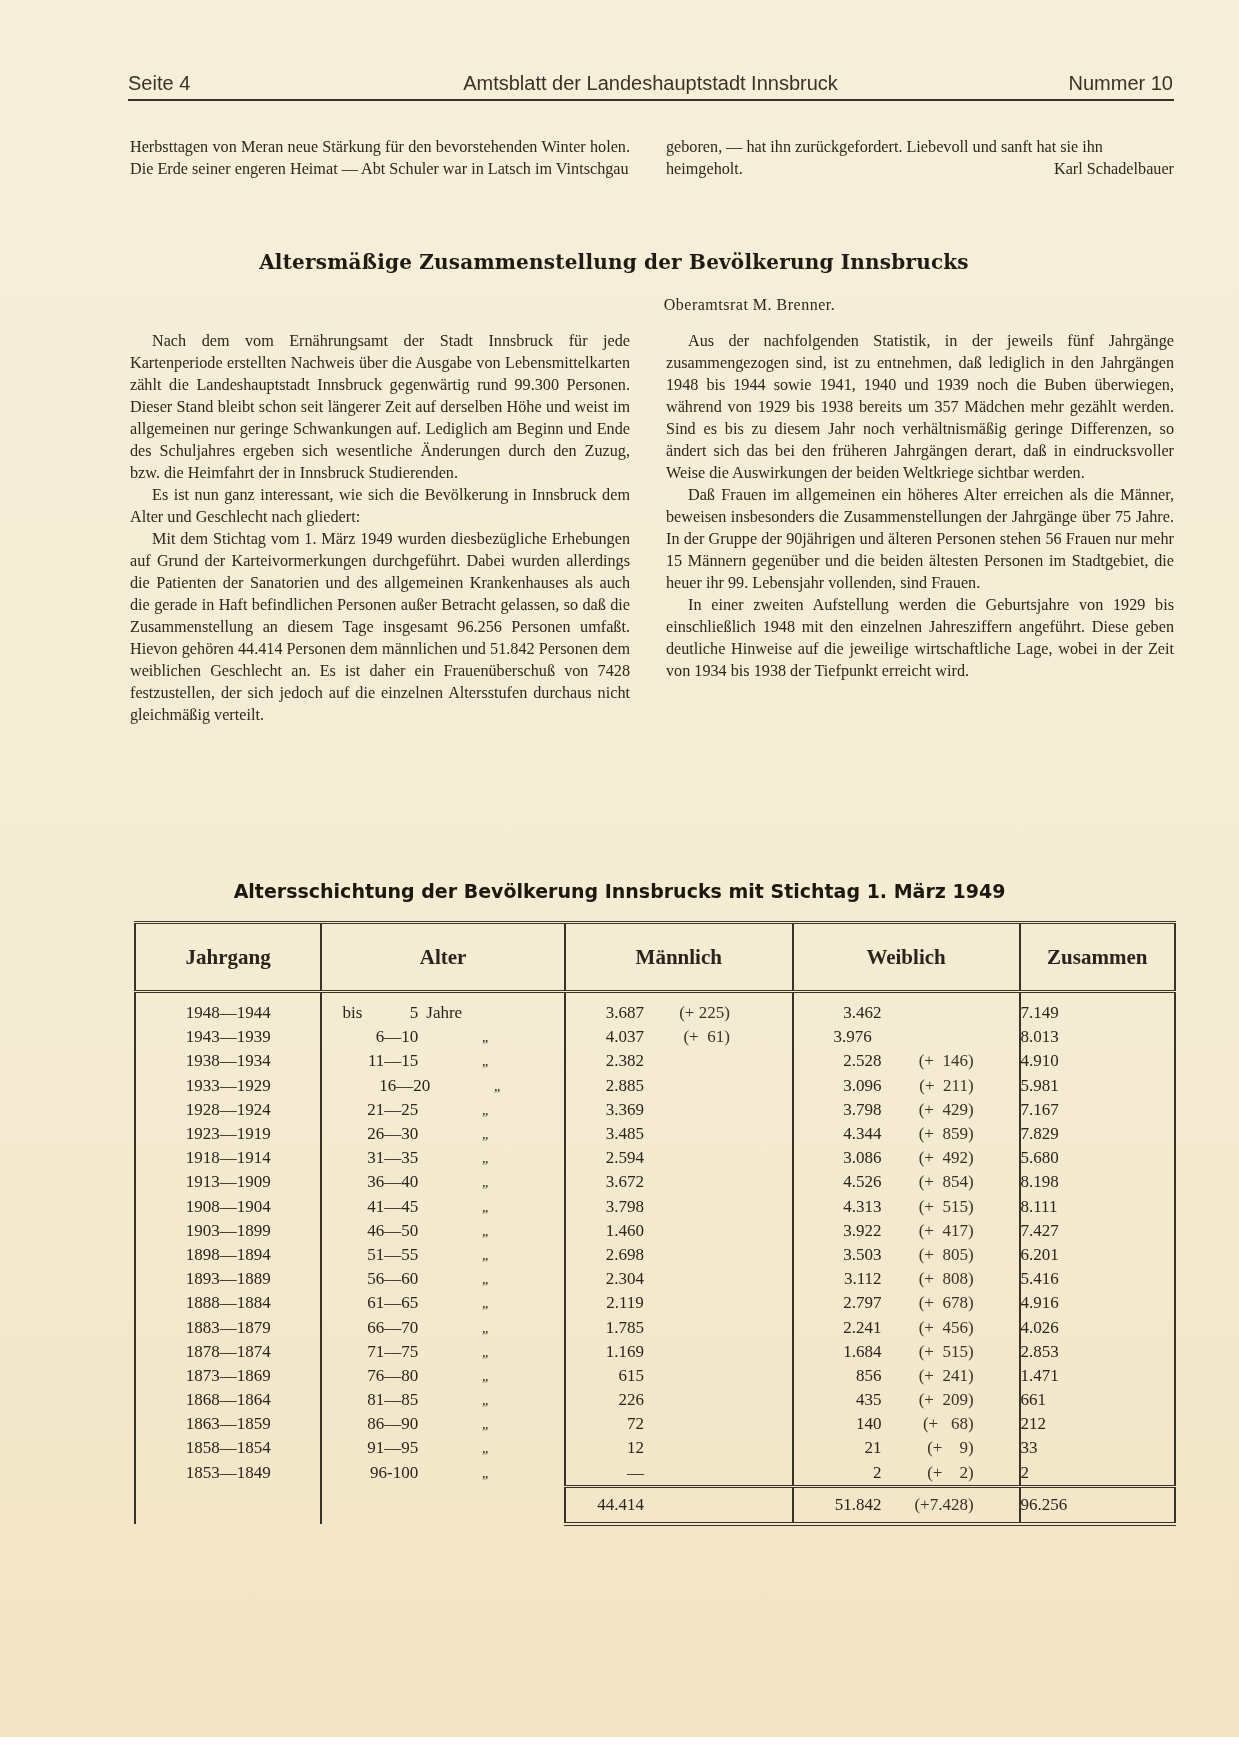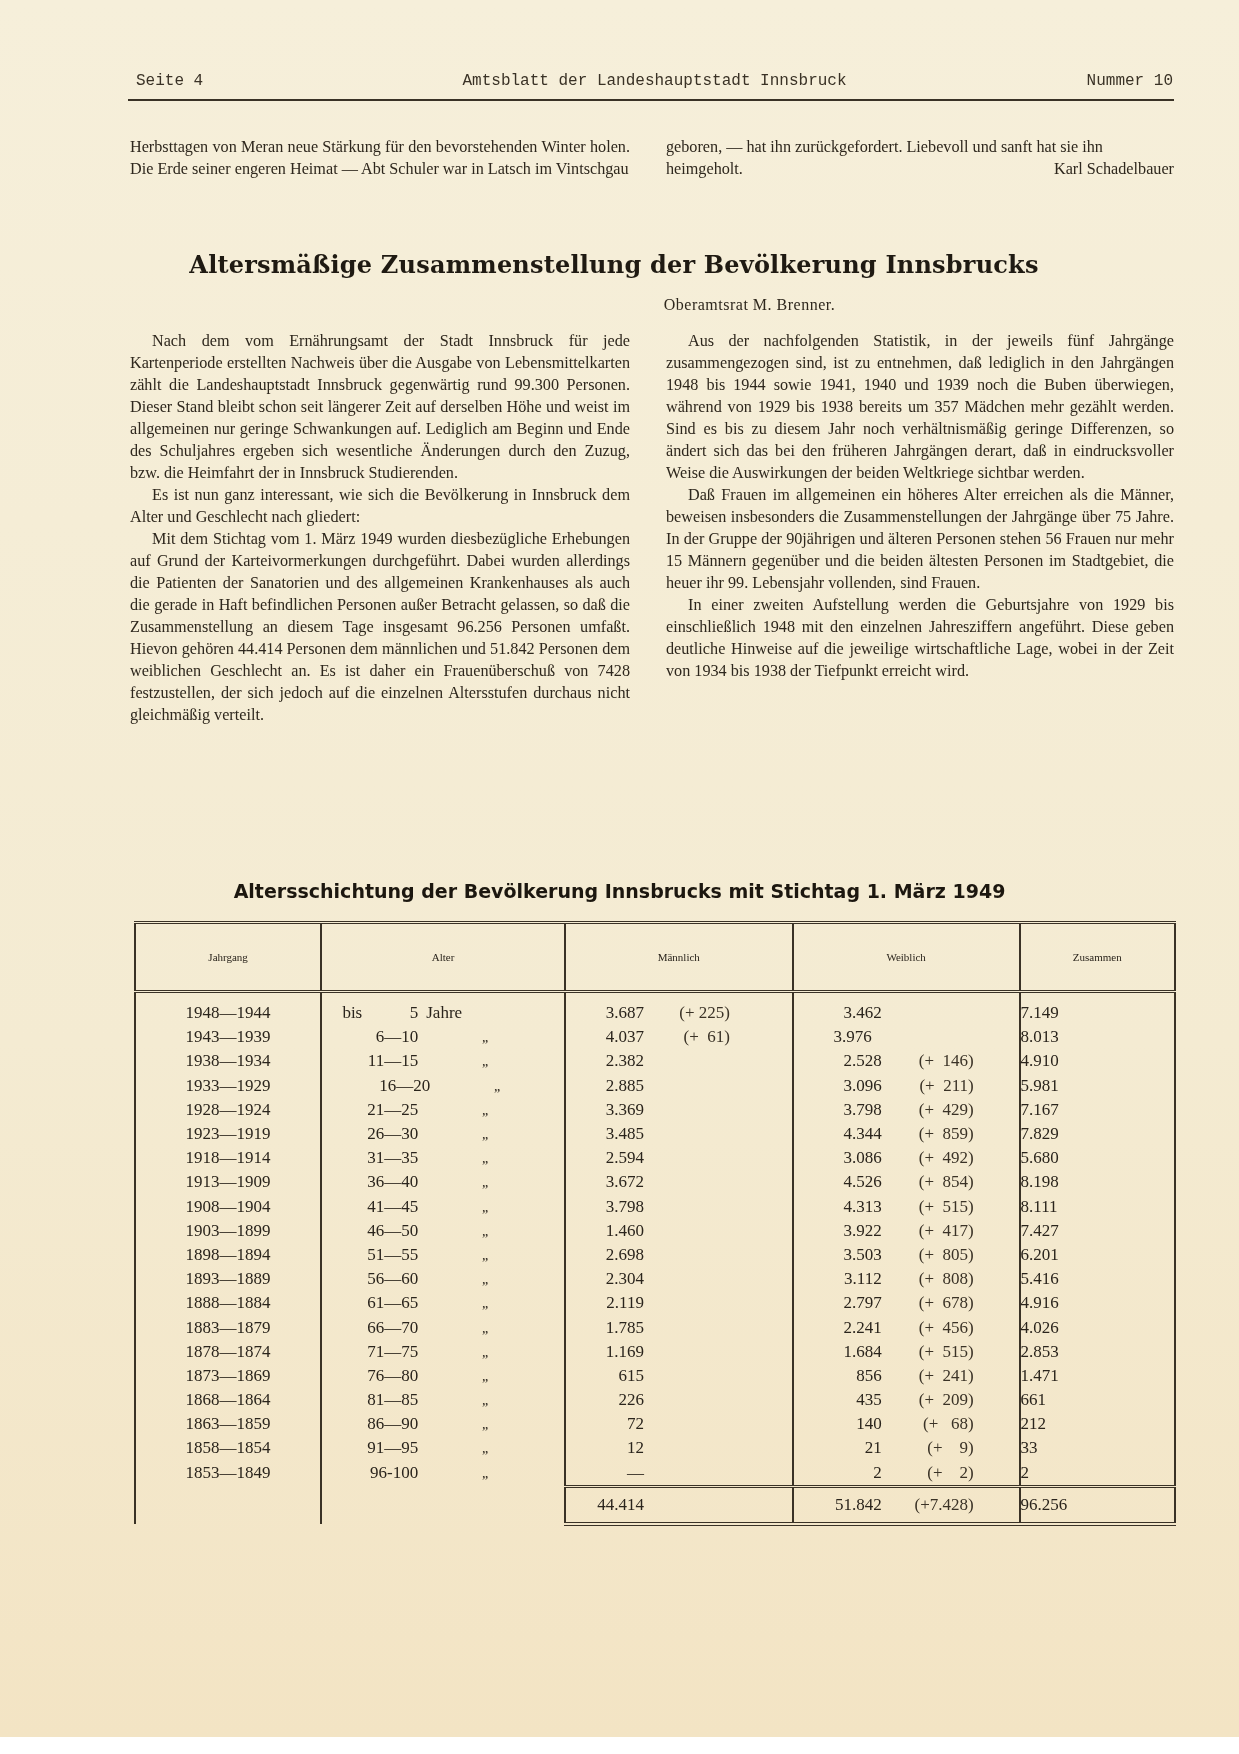--- a/index.html
+++ b/index.html
@@ -1,38 +1,38 @@
 <!DOCTYPE html>
 <html><head>
 <meta charset="utf-8">
 <style>
   html, body { margin:0; padding:0; }
   body { width:1239px; height:1754px; background:#ffffff; position:relative; overflow:hidden;
          font-family:"DejaVu Serif", serif; color:#2a241c; }
   .page { position:absolute; left:0; top:0; width:1239px; height:1737px;
           background: linear-gradient(180deg,#f6efda 0%,#f4ebd2 60%,#f3e4c4 100%); }
   .abs { position:absolute; }
-  .runhead { top:66px; left:136px; right:66px; height:28px; font-family:Liberation Mono, monospace;
-             font-size:16px; color:#3a3226; }
+  .runhead { top:66px; left:128px; right:66px; height:28px; font-family:Liberation Sans, sans-serif;
+             font-size:20px; color:#3a3226; }
   .runhead .l { position:absolute; left:0; top:6px; }
   .runhead .c { position:absolute; left:0; right:0; top:6px; text-align:center; }
   .runhead .r { position:absolute; right:0; top:6px; }
   .rule { position:absolute; background:#3a3226; }
   .col { font-family:"Liberation Serif", serif; font-size:16.2px; line-height:22px; text-align:justify; color:#2e271d; }
   .col p { margin:0; }
   .col p.ind { text-indent:22px; }
   .title { top:250px; left:0; width:1228px; text-align:center; font-family:"DejaVu Serif", serif;
-           font-weight:bold; font-size:24px; letter-spacing:0.2px; color:#1f1a12; }
+           font-weight:bold; font-size:20px; letter-spacing:0.2px; color:#1f1a12; }
   .author { top:296px; left:0; width:1239px; text-align:center; font-family:"Liberation Serif", serif;
             font-size:16px; padding-left:260px; box-sizing:border-box; color:#2e271d; letter-spacing:0.5px;}
   .ttitle { top:880px; left:0; width:1239px; text-align:center; font-family:"DejaVu Sans", sans-serif;
             font-weight:bold; font-size:19px; color:#1c170f; }
   table.stats { position:absolute; left:134px; top:921px; width:1042px; border-collapse:collapse;
                 font-family:"Liberation Serif", serif; font-size:17px; color:#2a241c; }
-  table.stats th { height:64px; font-weight:normal; font-size:11px; border-left:2px solid #3a3226;
+  table.stats th { height:64px; font-weight:bold; font-size:21px; border-left:2px solid #3a3226;
                    border-right:2px solid #3a3226; border-top:3px double #3a3226; border-bottom:3px double #3a3226; }
   table.stats td { height:24.2px; padding:0; border-left:2px solid #3a3226; border-right:2px solid #3a3226; white-space:pre; }
   table.stats tr.first td { padding-top:8px; }
   .c1 { width:189px; text-align:center; }
   .c2 { width:244px; }
   .c3 { width:228px; }
   .c4 { width:226px; }
   .c5 { width:155px; }
   .age { display:inline-block; width:88px; text-align:right; }
   .ditto { display:inline-block; width:70px; text-align:right; font-size:14px; }

